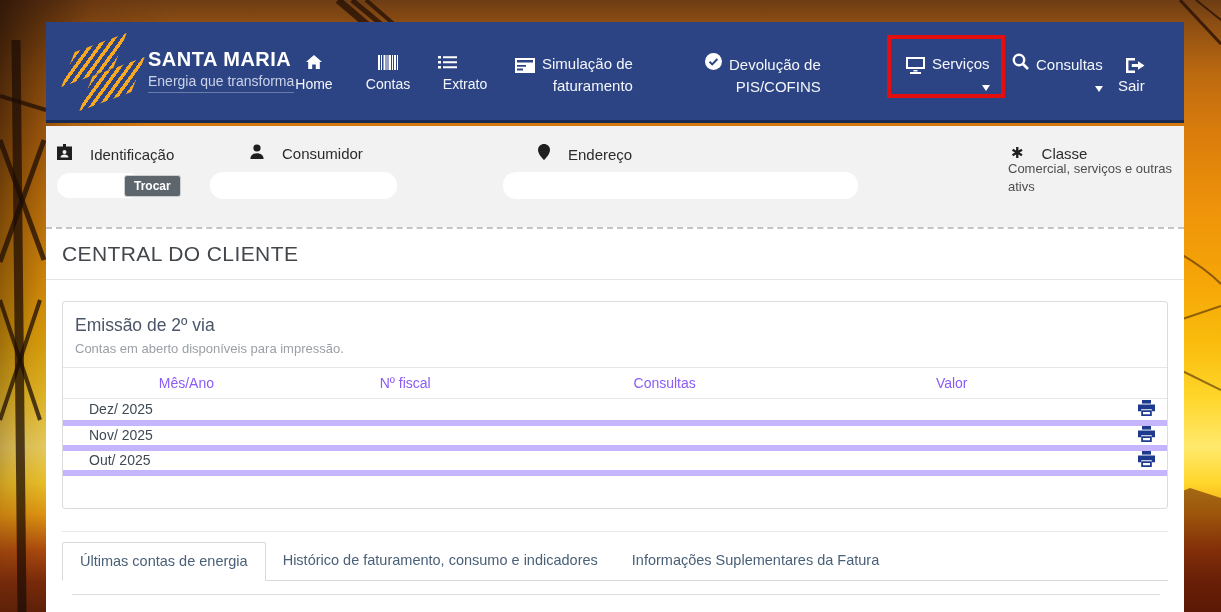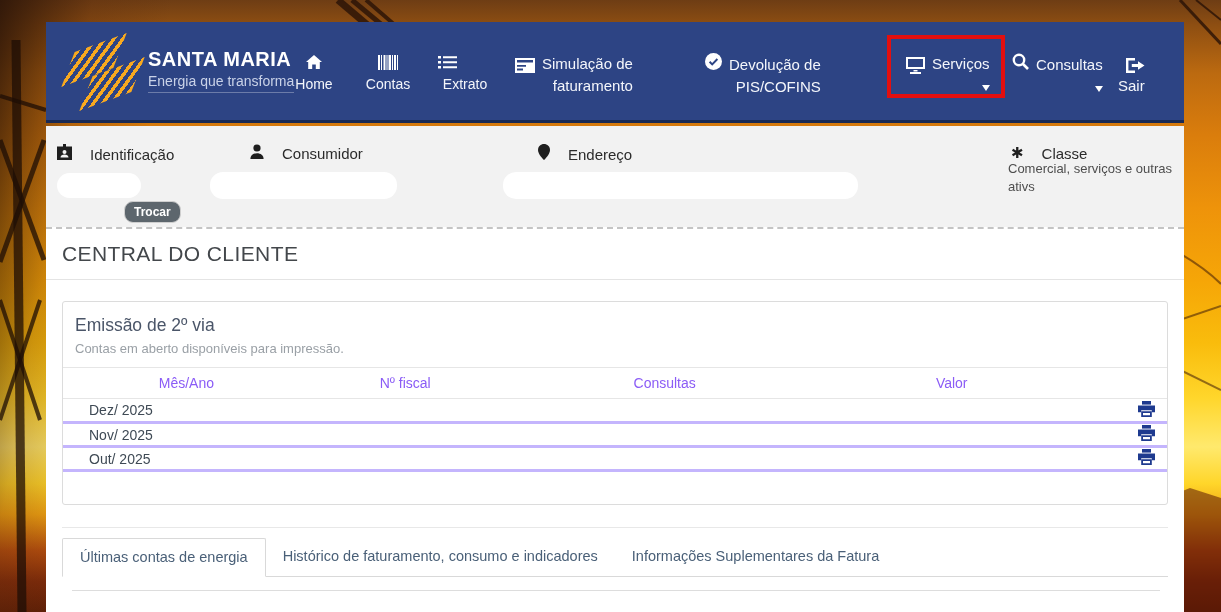--- a/index.html
+++ b/index.html
@@ -42,38 +42,38 @@
     border:4px solid #e30f0f; z-index:6; pointer-events:none; }
 
   
   .idbar { position:absolute; left:46px; top:126px; width:1138px; height:101px;
     background:#f2f2f2; color:#2d2d2d; }
   .idf { position:absolute; }
   .idf-label { display:flex; align-items:flex-end; gap:18px; font-size:15px; font-weight:500; color:#2b2b2b; }
   svg.kicon { fill:#1f1f1f; }
   .pill { position:absolute; background:#fff; border-radius:13px; }
   .trocar { position:absolute; font-size:12px; font-weight:bold; color:#fff; background:#5d666d;
-    border:1px solid #cfcfcf; border-radius:9px; padding:3px 9px; cursor:pointer;margin-top:26px; }
+    border:1px solid #cfcfcf; border-radius:3px; padding:3px 9px; cursor:pointer; }
   .classe-val { font-size:13px; color:#4e4e4e; line-height:1.35; width:178px; }
 
   
   .main { position:absolute; left:46px; top:227px; width:1138px; height:385px;
     background:#fff; border-top:2px dashed #c4c4c4; color:#3f4a55; }
   .heading { height:51px; padding:13px 16px 0; font-size:21px; font-weight:500;
     letter-spacing:.4px; color:#43474b; border-bottom:1px solid #e4e4e4; }
 
   .card { margin:21px 16px 0; border:1px solid #dcdcdc; border-radius:3px; padding-bottom:32px; }
   .card-head { padding:13px 12px 11px; }
   .card-title { font-size:17.5px; color:#4a5568; }
   .card-sub { font-size:13px; color:#9aa0a6; margin-top:5px; }
   table.bills { width:100%; border-collapse:collapse; font-size:14px; }
   table.bills th { text-align:center; font-weight:500; color:#8b5cf6;
     border-top:1px solid #e6e6e6; border-bottom:1px solid #e6e6e6; padding:7px 0; }
   table.bills th.c1, table.bills td.c1 { padding-left:26px; }
-  table.bills td { border-bottom:3px solid #c4b5fd; height:24px; color:#3f4a55; }
+  table.bills td { border-bottom:6px solid #c4b5fd; height:24px; color:#3f4a55; }
   td.print-cell { text-align:right; padding-right:12px; }
   .print-btn { background:none; border:none; cursor:pointer; padding:0; line-height:0; }
   svg.picon { fill:#1e3a8f; }
 
   .section-hr { border:none; border-top:1px solid #e8e8e8; margin:22px 16px 0; }
 
   .tabs { display:flex; align-items:stretch; margin:10px 16px 0; border-bottom:1px solid #d9d9d9;
     font-size:14.5px; color:#4a6078; }
   .tab { padding:10px 17px 11px; cursor:pointer; white-space:nowrap; }
   .tab.active { border:1px solid #d9d9d9; border-bottom:1px solid #fff; margin-bottom:-1px;

